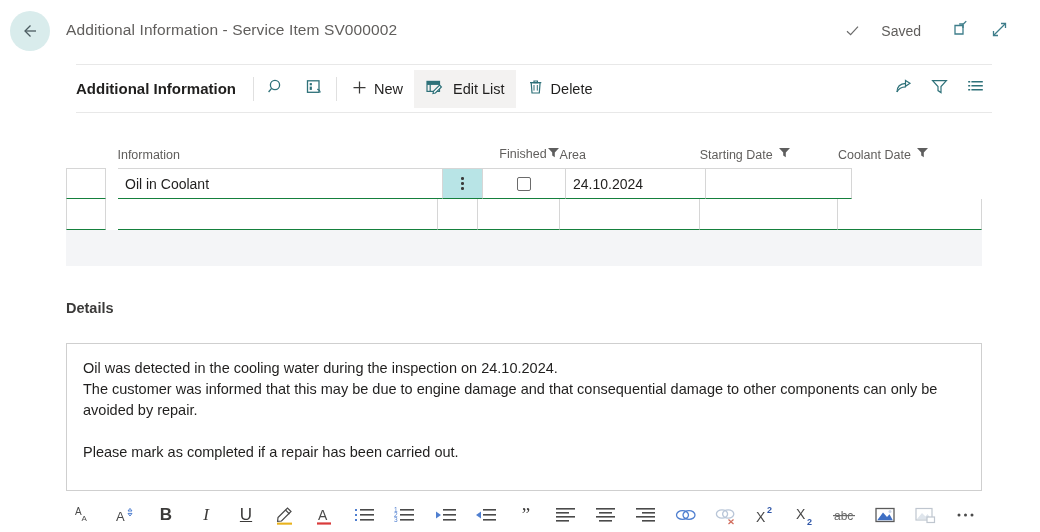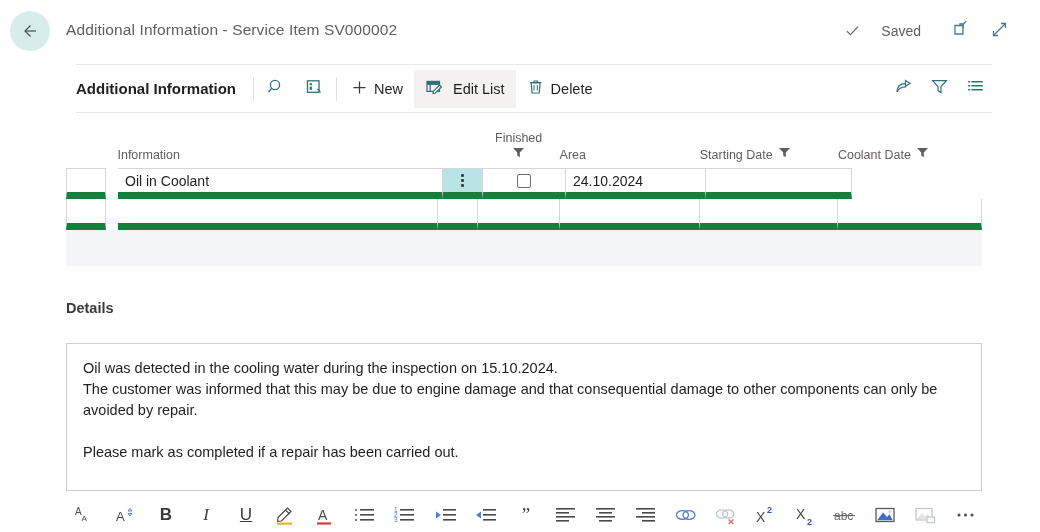--- a/index.html
+++ b/index.html
@@ -136,35 +136,35 @@
     font-size: 12.5px;
     color: #605e5c;
     padding-bottom: 6px;
     box-sizing: border-box;
     display: flex;
     align-items: flex-end;
     gap: 5px;
     white-space: nowrap;
   }
   .grid-head .hc.stacked {
-    flex-direction: column;
+    flex-direction: row;
     align-items: center;
     gap: 0px;
     justify-content: flex-end;
   }
   .grid-head .hc.stacked .flt { margin-top: 1px; }
   .row {
     display: flex;
     height: 31px;
     box-sizing: border-box;
   }
   .row .c {
     box-sizing: border-box;
     border-right: 1px solid #d6d6d6;
-    border-bottom: 7px solid #15803d;
+    border-bottom: 1px solid #15803d;
     font-size: 14px;
     color: #201f1e;
     display: flex;
     align-items: center;
     padding: 0 7px;
     overflow: hidden;
     white-space: nowrap;
     background: #ffffff;
   }
   .row .c.first { border-left: 1px solid #d6d6d6; }
@@ -469,21 +469,21 @@
     <div class="c w-start"></div>
     <div class="c w-end"></div>
   </div>
 
   <div class="grid-foot"></div>
 </div>
 
 <div class="details-label">Details</div>
 
 <div class="editor-box">
-  <p>Oil was detected in the cooling water during the inspection on 15.10.2024.</p>
+  <p>Oil was detected in the cooling water during the inspection on 24.10.2024.</p>
   <p>The customer was informed that this may be due to engine damage and that consequential damage to other components can only be avoided by repair.</p>
   <p class="blank"></p>
   <p>Please mark as completed if a repair has been carried out.</p>
 </div>
 
 <div class="rte">
 
   <div class="tb">
     <span>
       <svg width="24" height="22" viewBox="0 0 24 22">

